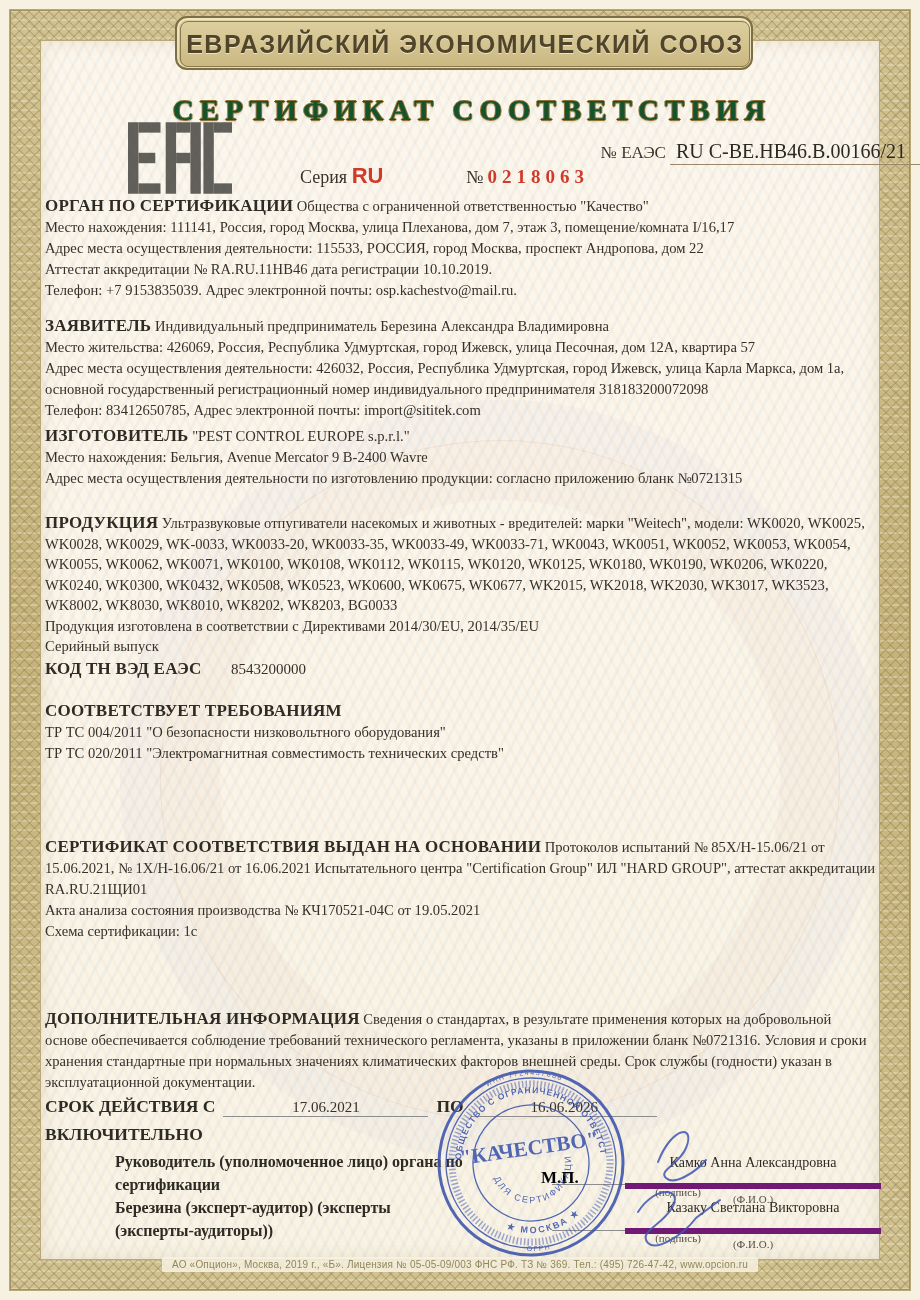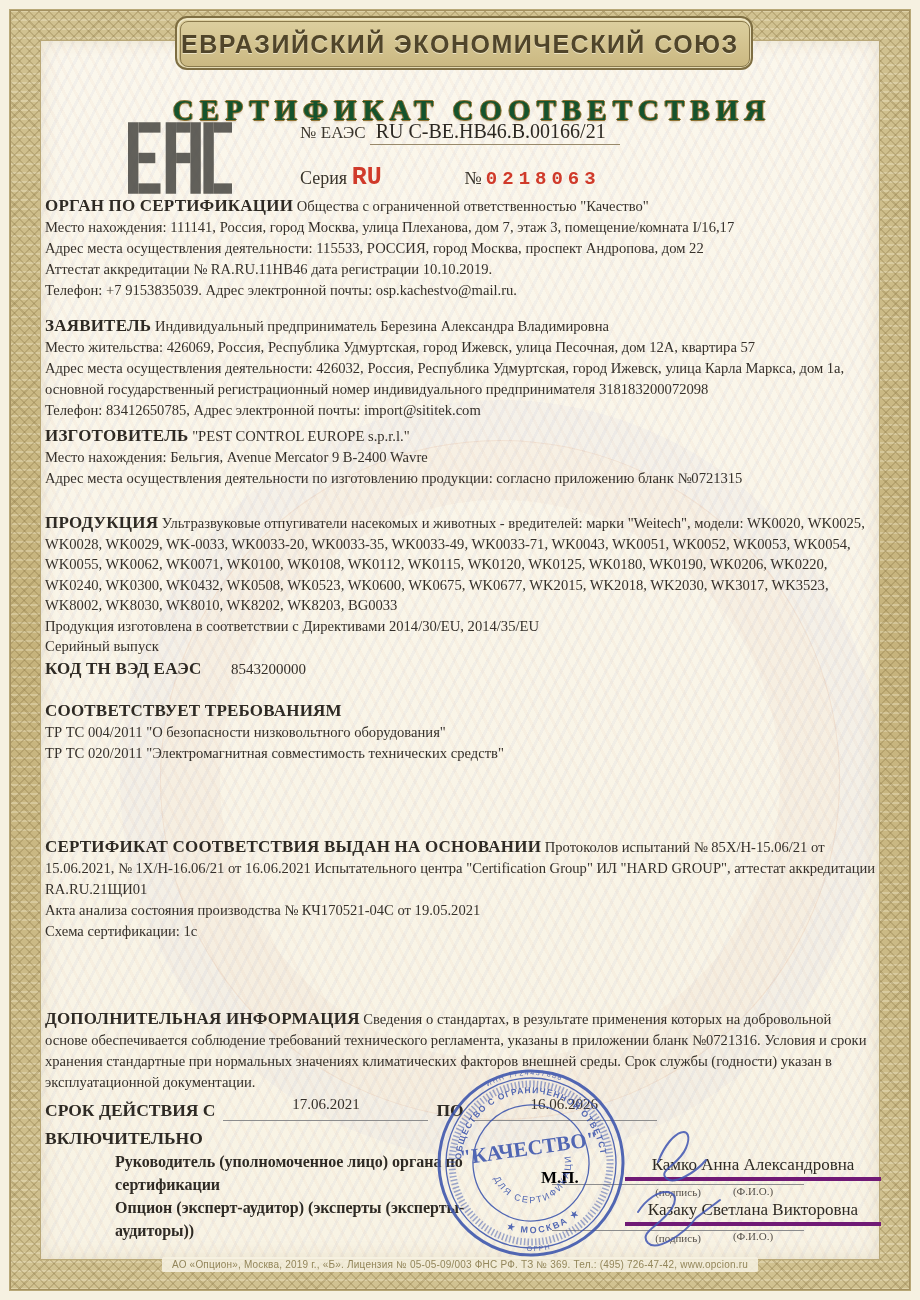--- a/index.html
+++ b/index.html
@@ -35,67 +35,67 @@
   }
   
   .banner{
     position:absolute; left:175px; top:16px; width:568px; height:44px;
     border:2px solid #7e6e42; border-radius:12px; padding:3px;
     background:linear-gradient(180deg,#e0d3a4,#c7b57c);
     box-shadow:0 0 0 2px rgba(250,245,225,.55) inset;
   }
   .banner-inner{
     width:100%; height:100%; border:1px solid #8a7a4c; border-radius:8px;
-    display:flex; align-items:center; justify-content:flex-start;
+    display:flex; align-items:center; justify-content:center;
     background:linear-gradient(180deg,#dccf9e,#cbb982);
   }
   .banner-inner span{
     font-family:"Liberation Sans", sans-serif; font-weight:bold; font-size:25px;
     letter-spacing:1.5px; color:#50452a; text-shadow:0 1px 0 rgba(255,252,235,.6);
     white-space:nowrap;
   }
   .eac{ position:absolute; left:128px; top:108px; opacity:.84; }
   .title{
     position:absolute; left:0; top:82px; width:100%; margin:12px; text-align:center;
     font-family:Liberation Serif, serif; font-weight:800; font-size:29px;
     letter-spacing:6px; color:#14532d;
     text-shadow:0 1px 0 #8f7335, 1px 0 0 #8f7335, -1px 0 0 #8f7335, 0 -1px 0 #8f7335, 0 2px 2px rgba(120,95,45,.25);
   }
-  .numline{ position:absolute; left:0; top:120px; width:100%; text-align:center; }
+  .numline{ position:absolute; left:0; top:140px; width:100%; text-align:right; }
   .numline .lbl{ font-size:17px; color:#3a352c; }
   .numline .val{
     font-size:20px; color:#2c2822; padding:0 14px 2px 6px;
     border-bottom:1px solid #99896a;
   }
   .serline{ position:absolute; left:300px; top:163px; width:420px; font-size:18px; color:#3a352c; }
-  .serline .red{ color:#d03a2a; font-family:Liberation Mono, monospace; font-weight:bold; font-size:25px; }
+  .serline .red{ color:#d03a2a; font-family:Liberation Sans, sans-serif; font-weight:bold; font-size:22px; }
   .serline .no-lbl{ margin-left:78px; }
-  .serline .serial{ font-family:Liberation Mono, monospace; letter-spacing:5px; font-size:19px; }
+  .serline .serial{ font-family:Liberation Serif, serif; letter-spacing:5px; font-size:19px; }
   
   .sec{ position:absolute; left:45px; width:832px; font-size:14.6px; line-height:21px; }
   .sec p{ margin:0; }
   .sec .h{ font-weight:bold; font-size:17px; letter-spacing:.2px; color:#2e2a24; }
   .sec.products{ line-height:20.5px; }
   .tnved-val{ margin-left:26px; font-size:15px; }
   
   .validity{ position:absolute; left:45px; top:1096px; width:832px; }
   .validity .h{ font-weight:bold; font-size:17.5px; color:#2e2a24; }
   .dateline{
     display:inline-block; text-align:center; border-bottom:1px solid #8d8d8d;
-    font-size:15px; padding-bottom:7px; vertical-align:bottom;
+    font-size:15px; padding-bottom:0; vertical-align:bottom;
   }
   .d1{ width:205px; margin:0 8px; }
   .d2{ width:185px; margin-left:8px; }
   .incl{ margin-top:7px; }
   
   .sig-label{ position:absolute; left:115px; width:350px; font-weight:bold; font-size:16px; line-height:23px; color:#2e2a24; }
   .sig-line{ position:absolute; left:552px; width:252px; border-top:1px solid #8d8d8d; }
   .sig-cap{ position:absolute; left:552px; width:252px; text-align:center; font-size:11px; color:#55504a; }
   .name-box{ position:absolute; left:625px; width:256px; text-align:center; }
-  .name-box .nm{ font-size:17px; color:#2e2a24; display:block; padding-bottom:2px; border-bottom:4px solid #701a75; }
+  .name-box .nm{ font-size:14px; color:#2e2a24; display:block; padding-bottom:12px; border-bottom:6px solid #701a75; }
   .name-box .cap{ font-size:11px; color:#55504a;text-align:center; }
   .mp{ position:absolute; left:541px; top:1168px; font-weight:bold; font-size:17px; color:#000000; }
   
   .stamp{ position:absolute; left:436px; top:1068px; opacity:.88; }
   .autograph{ position:absolute; left:598px; top:1112px; opacity:.85; }
   
   .imprint{
     position:absolute; left:0; top:1254px; width:100%; text-align:center;
   }
   .imprint span{
@@ -209,21 +209,21 @@
   </div>
 
   <div class="sig-label" style="top:1150px">Руководитель (уполномоченное лицо) органа по сертификации</div>
   <div class="sig-line" style="top:1184px"></div>
   <div class="sig-cap" style="top:1186px">(подпись)</div>
   <div class="name-box" style="top:1155px">
     <span class="nm">Камко Анна Александровна</span>
     <span class="cap">(Ф.И.О.)</span>
   </div>
 
-  <div class="sig-label" style="top:1196px">Опцион (эксперт-аудитор) (эксперты (эксперты-аудиторы))</div>
+  <div class="sig-label" style="top:1196px">Березина (эксперт-аудитор) (эксперты (эксперты-аудиторы))</div>
   <div class="sig-line" style="top:1230px"></div>
   <div class="sig-cap" style="top:1232px">(подпись)</div>
   <div class="name-box" style="top:1200px">
     <span class="nm">Казаку Светлана Викторовна</span>
     <span class="cap">(Ф.И.О.)</span>
   </div>
 
   <div class="mp">М.П.</div>
 
   <svg class="autograph" width="200" height="150" viewBox="0 0 200 150">

